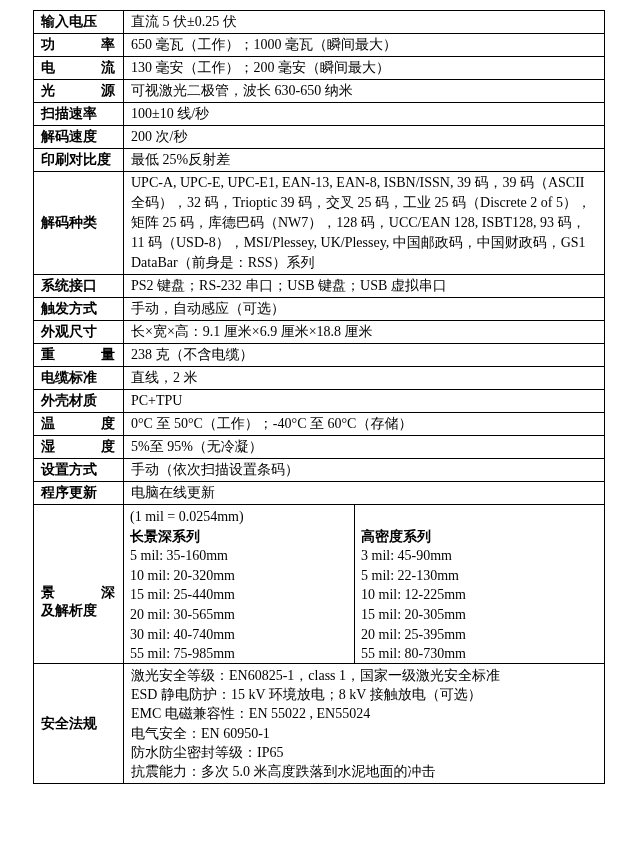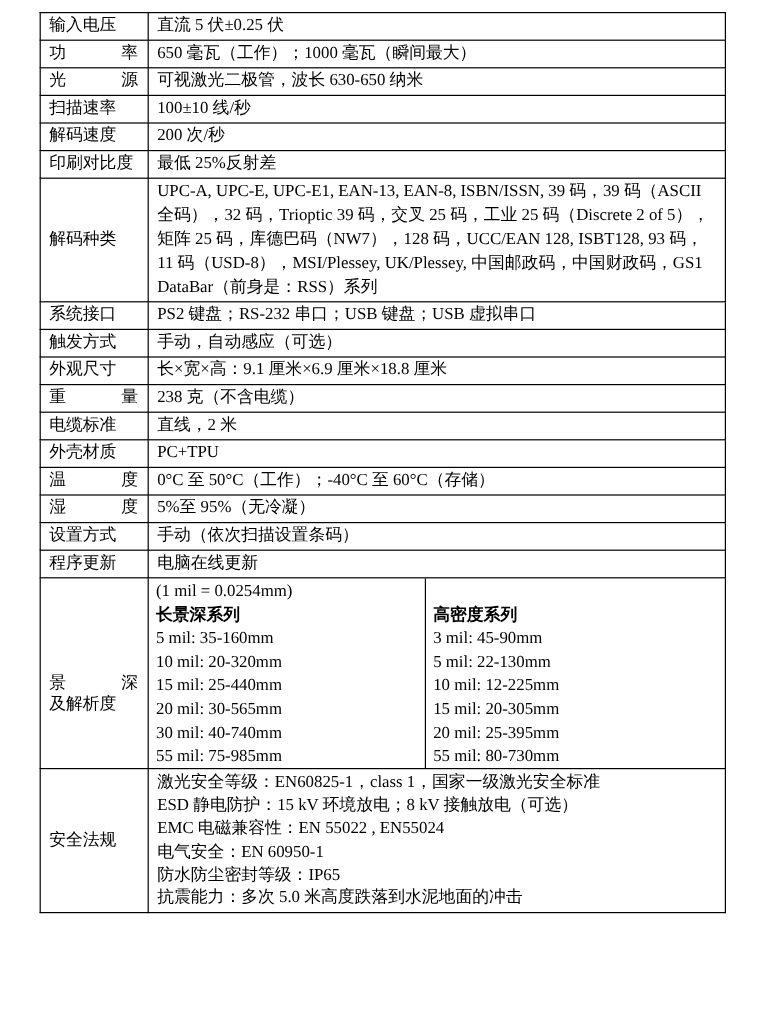--- a/index.html
+++ b/index.html
@@ -29,21 +29,21 @@
   }
   table.spec col.c-label { width: 90px; }
   table.spec th, table.spec td {
     border: 1px solid #000000;
     font-size: 14px;
     vertical-align: middle;
     box-sizing: border-box;
   }
   tr.simple { height: 22px; }
   th.lbl {
-    font-weight: normal;
+    font-weight: bold;
     text-align: left;
     padding: 0 8px 0 7px;
     line-height: 18px;
   }
   th.lbl .spread,
   th.lbl.spread {
     text-align: justify;
     text-align-last: justify;
     margin-top: 36px;
   }
@@ -101,20 +101,24 @@
   <tr class="simple">
     <th class="lbl">输入电压</th>
     <td class="val">直流 5 伏±0.25 伏</td>
   </tr>
 
   <tr class="simple">
     <th class="lbl spread">功　率</th>
     <td class="val">650 毫瓦（工作）；1000 毫瓦（瞬间最大）</td>
   </tr>
 
+  <tr class="simple">
+    <th class="lbl spread">电　流</th>
+    <td class="val">130 毫安（工作）；200 毫安（瞬间最大）</td>
+  </tr>
 
   <tr class="simple">
     <th class="lbl spread">光　源</th>
     <td class="val">可视激光二极管，波长 630-650 纳米</td>
   </tr>
 
   <tr class="simple">
     <th class="lbl">扫描速率</th>
     <td class="val">100±10 线/秒</td>
   </tr>

